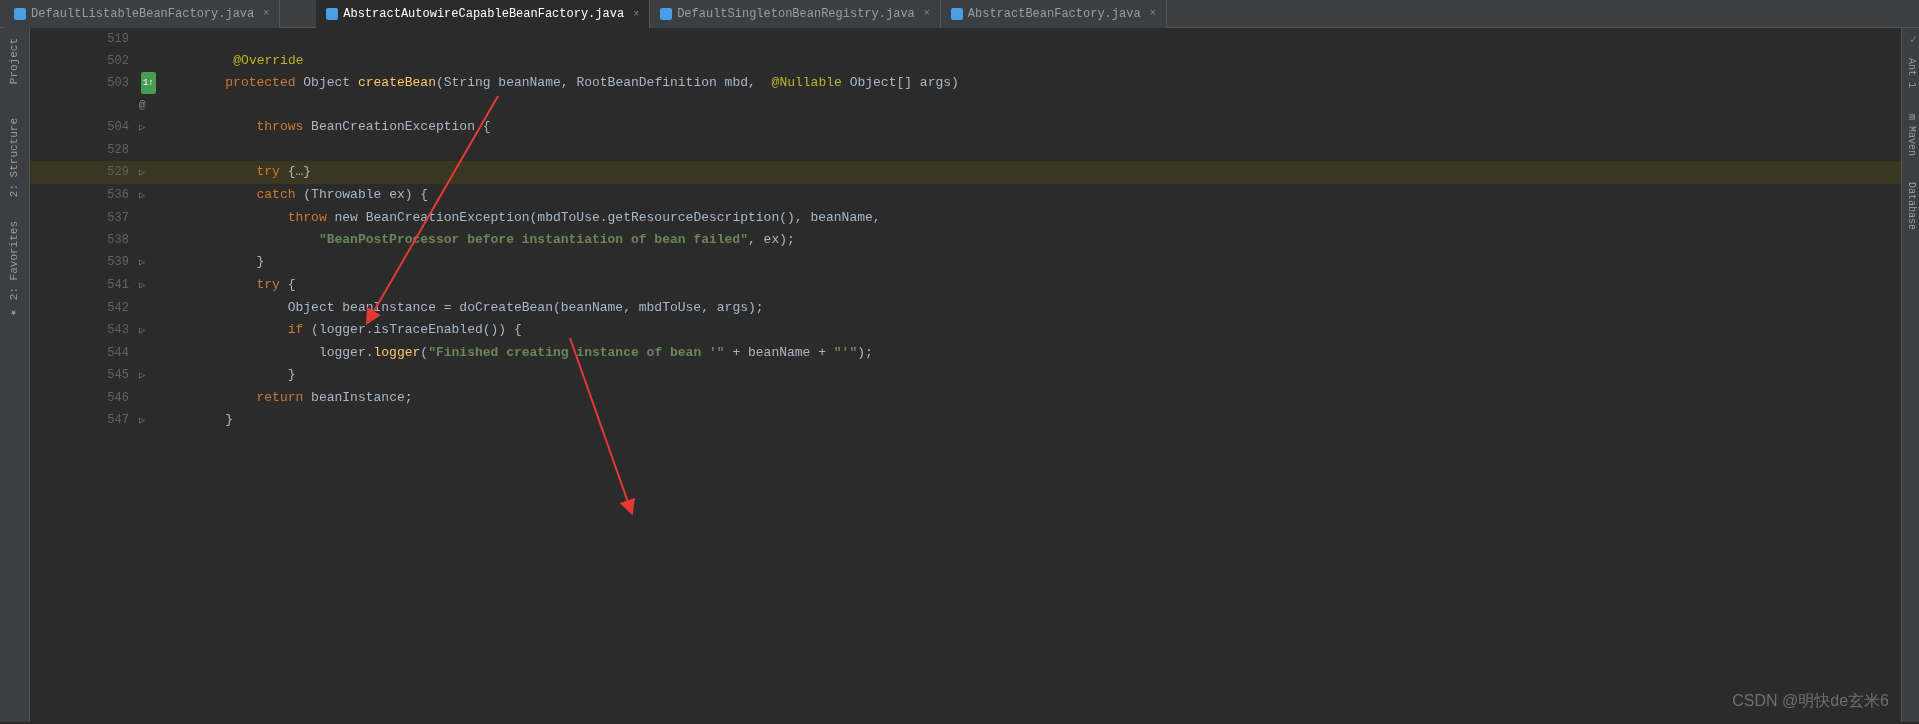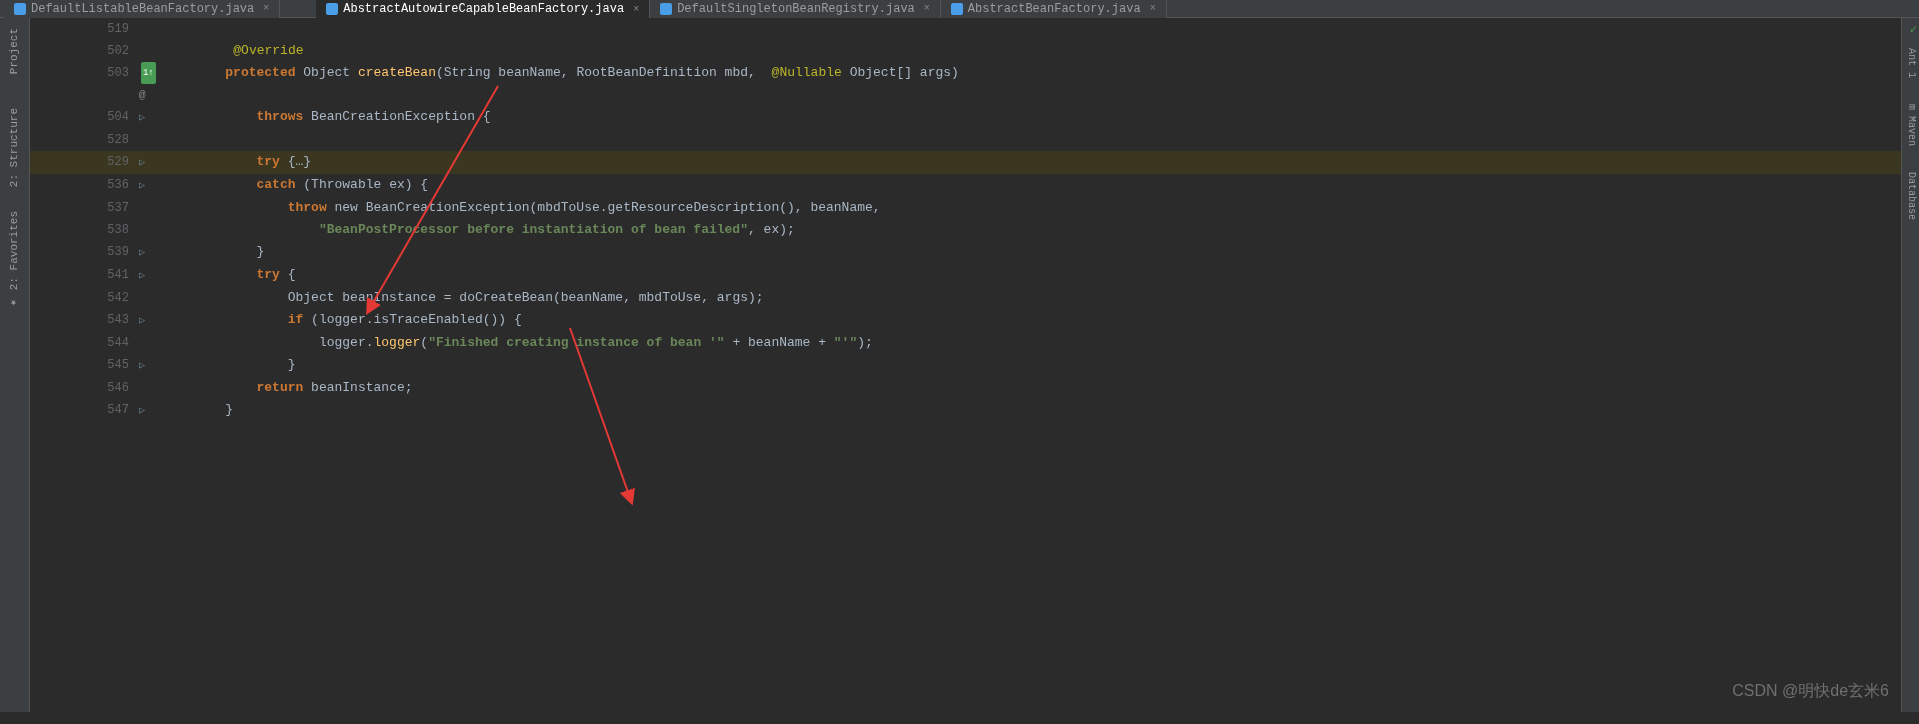--- a/index.html
+++ b/index.html
@@ -10,21 +10,21 @@
       color: #a9b7c6;
       overflow: hidden;
       width: 1919px;
       height: 724px;
     }
     .tabs-bar {
       display: flex;
       align-items: center;
       background: #3c3f41;
       border-bottom: 1px solid #555;
-      height: 18px;
+      height: 28px;
       padding-left: 4px;
     }
     .tab {
       display: flex;
       align-items: center;
       padding: 0 10px;
       height: 30px;
       font-size: 12px;
       color: #9a9da0;
       background: #3c3f41;
@@ -99,21 +99,21 @@
       white-space: pre;
       padding-left: 4px;
     }
     .code-row {
       height: 22px;
     }
     .code-row.highlighted {
       background: #3a3620;
       margin-top: 14px;
     }
-    .kw { color: #cc7832; font-weight: bold; }
+    .kw { color: #cc7832; font-weight: normal; }
     .annotation { color: #bbb529; margin-left: 8px; }
     .type { color: #a9b7c6; }
     .method { color: #ffc66d; }
     .string { color: #6a8759; font-weight: bold; }
     .right-panel {
       width: 18px;
       background: #3c3f41;
       border-left: 1px solid #555;
       display: flex;
       flex-direction: column;

